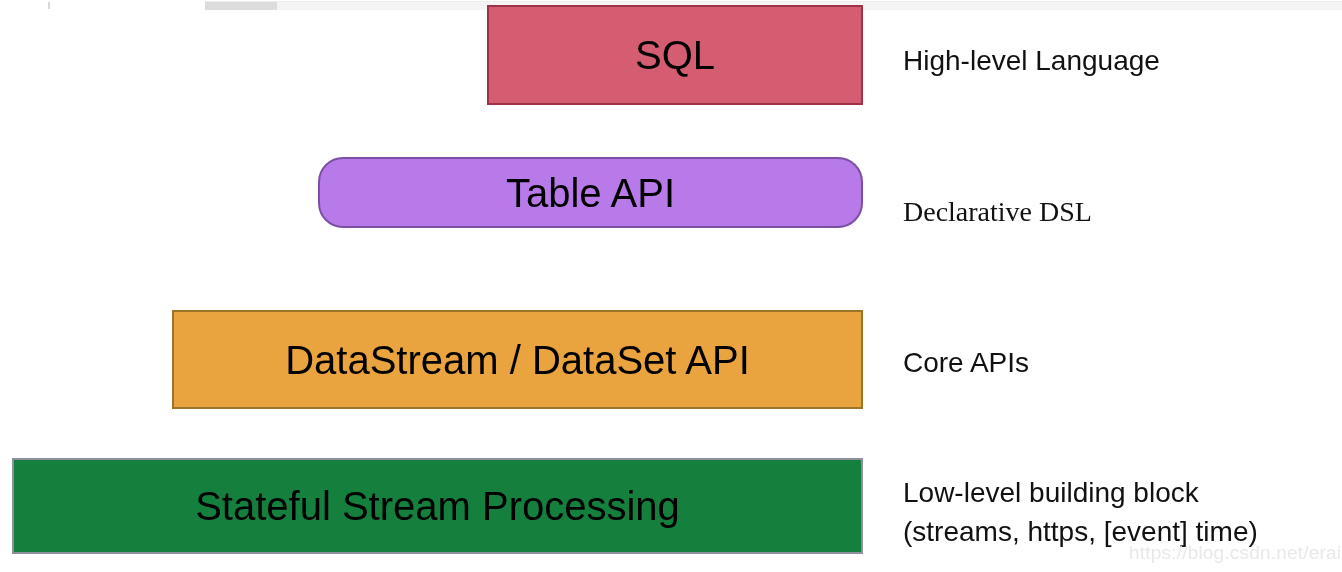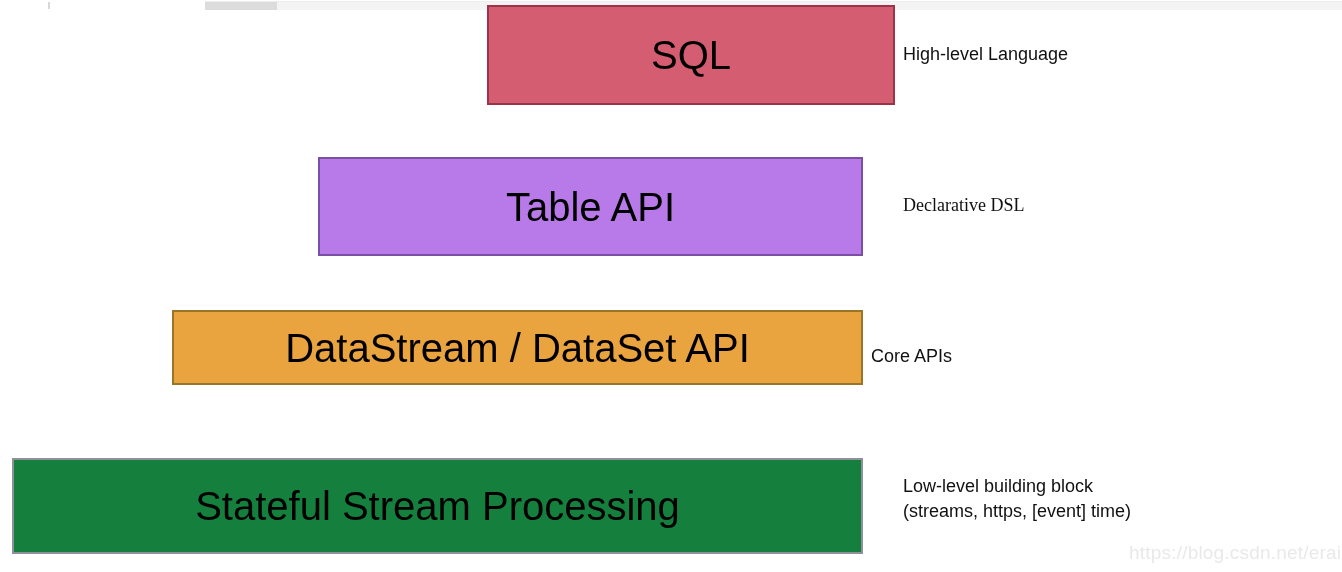--- a/index.html
+++ b/index.html
@@ -60,65 +60,66 @@
     white-space: nowrap;
   }
   .layer-label {
     display: block;
     line-height: 1;
   }
 
   #box-sql {
     left: 487px;
     top: 5px;
-    width: 408px;
+    width: 376px;
     height: 100px;
     background: #d45d72;
     border-color: #9c3348;
     font-size: 40px;
   }
   #box-table-api {
     left: 318px;
     top: 157px;
     width: 545px;
-    height: 99px;
+    height: 71px;
     background: #b87ae8;
     border-color: #7b4fa3;
     font-size: 40px;
+    border-radius: 25px;
   }
   #box-datastream {
     left: 172px;
     top: 310px;
     width: 691px;
-    height: 75px;
+    height: 99px;
     background: #e9a33f;
     border-color: #9a7527;
     font-size: 40px;
   }
   #box-stateful {
     left: 12px;
     top: 458px;
     width: 851px;
     height: 96px;
     background: #15803d;
     border-color: #8e919c;
     font-size: 40px;
   }
 
   
   .side-label {
     position: absolute;
     color: #111111;
-    font-size: 18px;
+    font-size: 28px;
     line-height: 1.38;
     white-space: pre-line;
   }
   #side-sql        { left: 903px; top: 42px; }
   #side-table-api  { left: 903px; top: 193px; font-family: Liberation Serif, serif; }
-  #side-datastream { left: 871px; top: 344px; text-align: center; }
+  #side-datastream { left: 903px; top: 344px; text-align: center; }
   #side-stateful   { left: 903px; top: 474px; }
 
   
   .watermark {
     position: absolute;
     left: 1129px;
     top: 542px;
     font-size: 19px;
     color: #e9e9e9;
     white-space: nowrap;

